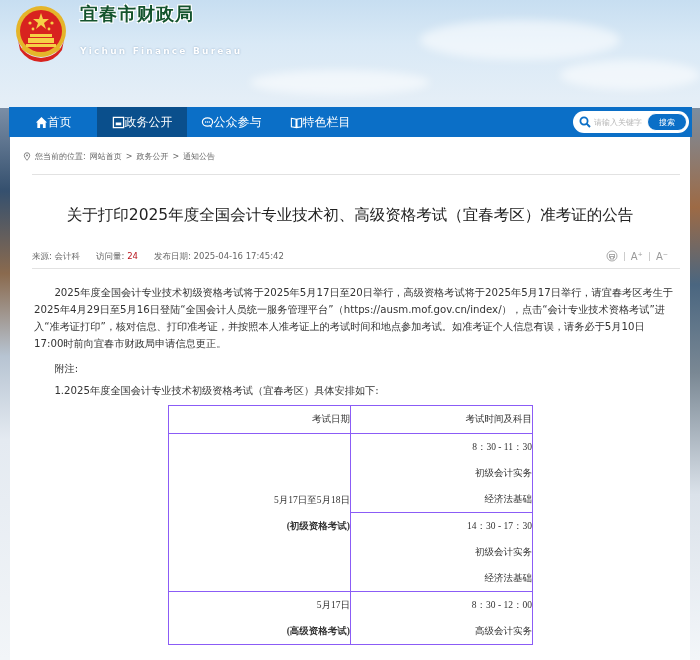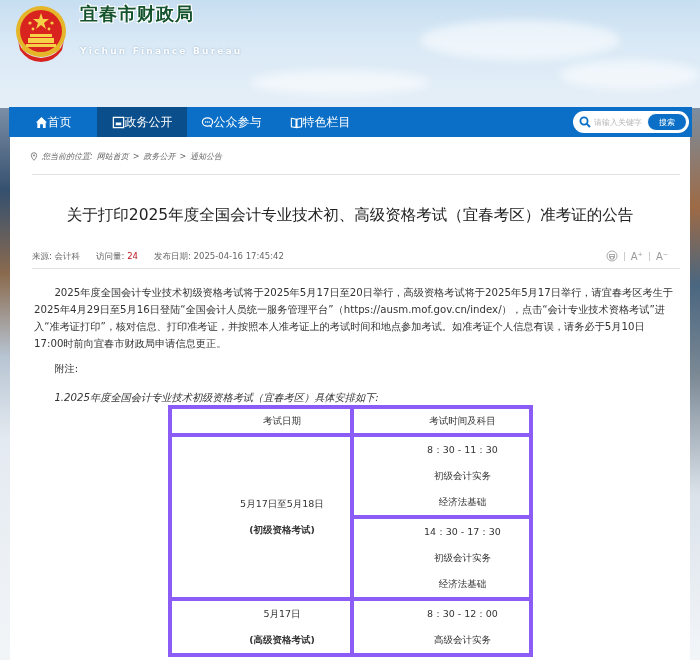--- a/index.html
+++ b/index.html
@@ -64,22 +64,22 @@
     position: absolute; right: 2px; top: 2px; width: 40px; height: 18px;
     background: #0b6fc7; color: #fff; border-radius: 9px;
     font-size: 8px; font-weight: normal; display: flex; align-items: center; justify-content: center;
     border: 1px solid #fff;
   }
   .content {
     position: absolute; left: 10px; top: 137px; width: 680px; height: 523px;
     background: #ffffff;
   }
   .breadcrumb {
-    position: absolute; left: 20px; top: 14px; font-size: 8px; color: #666;
-    display: flex; align-items: center; gap: 4px; font-style: italic;
+    position: absolute; left: 13px; top: 14px; font-size: 8px; color: #666;
+    display: flex; align-items: center; gap: 4px;
   }
   .breadcrumb a { color: #666; text-decoration: none; }
   .bc-line { position: absolute; left: 22px; top: 37px; width: 648px; height: 1px; background: #e2e2e2; }
   .article-title {
     position: absolute; left: 0; top: 68px; width: 680px; text-align: center;
     font-size: 15.5px; color: #222;
   }
   .meta {
     position: absolute; left: 22px; top: 114px; font-size: 8.5px; color: #666;
     display: flex; gap: 16px;
@@ -90,30 +90,30 @@
     font-size: 10px; color: #999;
   }
   .tools .sep { width: 1px; height: 9px; background: #ccc; }
   .meta-line { position: absolute; left: 22px; top: 131px; width: 648px; height: 1px; background: #e2e2e2; }
   .body-text {
     position: absolute; left: 24px; top: 147px; width: 640px;
     font-size: 10.2px; color: #333; line-height: 17px;
   }
   .body-text p.para { text-indent: 2em; }
   .body-text p.note { text-indent: 2em; margin-top: 8px; }
-  .body-text p.item { text-indent: 2em; margin-top: 12px; font-style: italic; }
+  .body-text p.item { text-indent: 2em; margin-top: 5px; }
   table.sched {
     position: absolute; left: 158px; top: 268px; width: 365px;
     border-collapse: collapse; font-size: 9.5px; color: #333;
   }
   table.sched td, table.sched th {
-    border: 4px solid #8b5cf6; text-align: center; font-weight: normal; padding-left: 42px;
+    border: 1px solid #8b5cf6; text-align: right; font-weight: normal; padding-left: 42px;
   }
   table.sched th { height: 28px; }
-  .cell-line { line-height: 26px; }
+  .cell-line { line-height: 26px; font-family: Liberation Serif, serif; }
   .bold { font-weight: bold; }
 </style>
 </head>
 <body>
 
 <div class="header-bg">
   <div class="cloud" style="left:420px;top:20px;width:200px;height:40px;"></div>
   <div class="cloud" style="left:560px;top:60px;width:140px;height:30px;"></div>
   <div class="cloud" style="left:250px;top:70px;width:180px;height:25px;"></div>
 </div>

